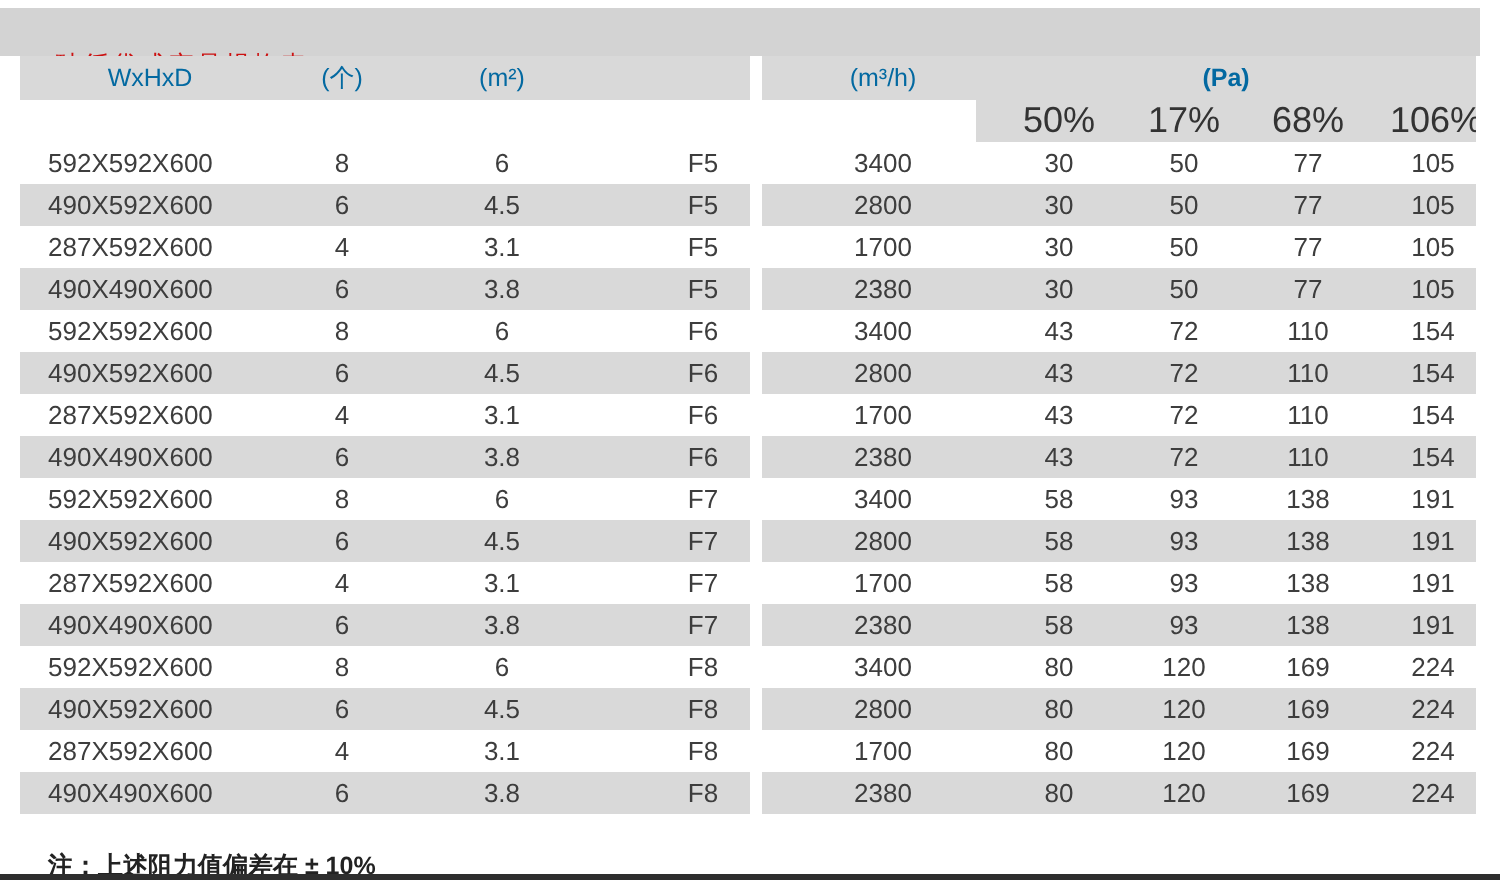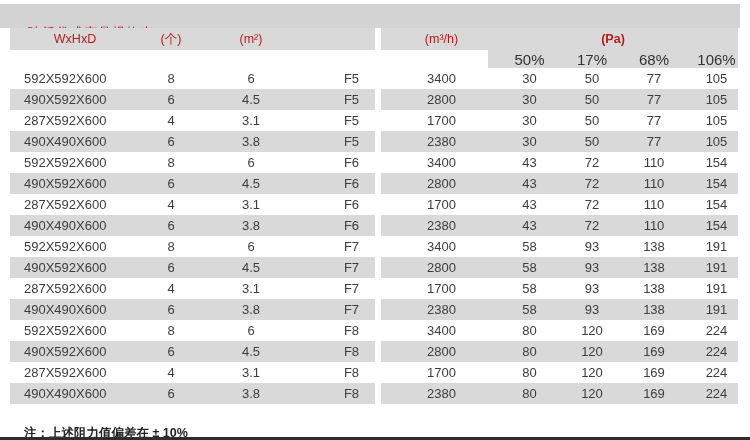--- a/index.html
+++ b/index.html
@@ -26,22 +26,22 @@
   table{
     position:absolute;left:10px;top:28px;width:728px;
     border-collapse:separate;border-spacing:0;table-layout:fixed;
   }
   th,td{
     box-sizing:border-box;margin:0;padding:0;font-size:13px;
     text-align:center;vertical-align:middle;font-weight:normal;
     white-space:nowrap;overflow:hidden;
   }
   tr.h1 th{height:23px;font-weight:bold;color:var(--text-dark);}
-  tr.h2 th{height:22px;background:var(--row-gray);color:#b91c1c;font-size:12.5px;}
-  tr.h3 th{height:18px;color:#333333;font-size:15px;}
+  tr.h2 th{height:22px;background:var(--row-gray);color:#0369a1;font-size:12.5px;}
+  tr.h3 th{height:18px;color:#333333;font-size:18px;}
   tr.h3 th.pct{background:var(--row-gray);}
   tbody td{height:21px;color:var(--text-data);}
   tbody tr:nth-child(even) td{background:var(--row-gray);}
   
   .c1{text-align:left;padding-left:14px;}
   .c1.center{text-align:center;padding-left:0;}
   .c4{padding-left:28px;}
   .c5{border-left:6px solid #ffffff;padding-left:14px;}
   .c6,.c7,.c8,.c9{padding-left:20px;}
   .span-cell{padding-left:0;font-weight:bold;}

